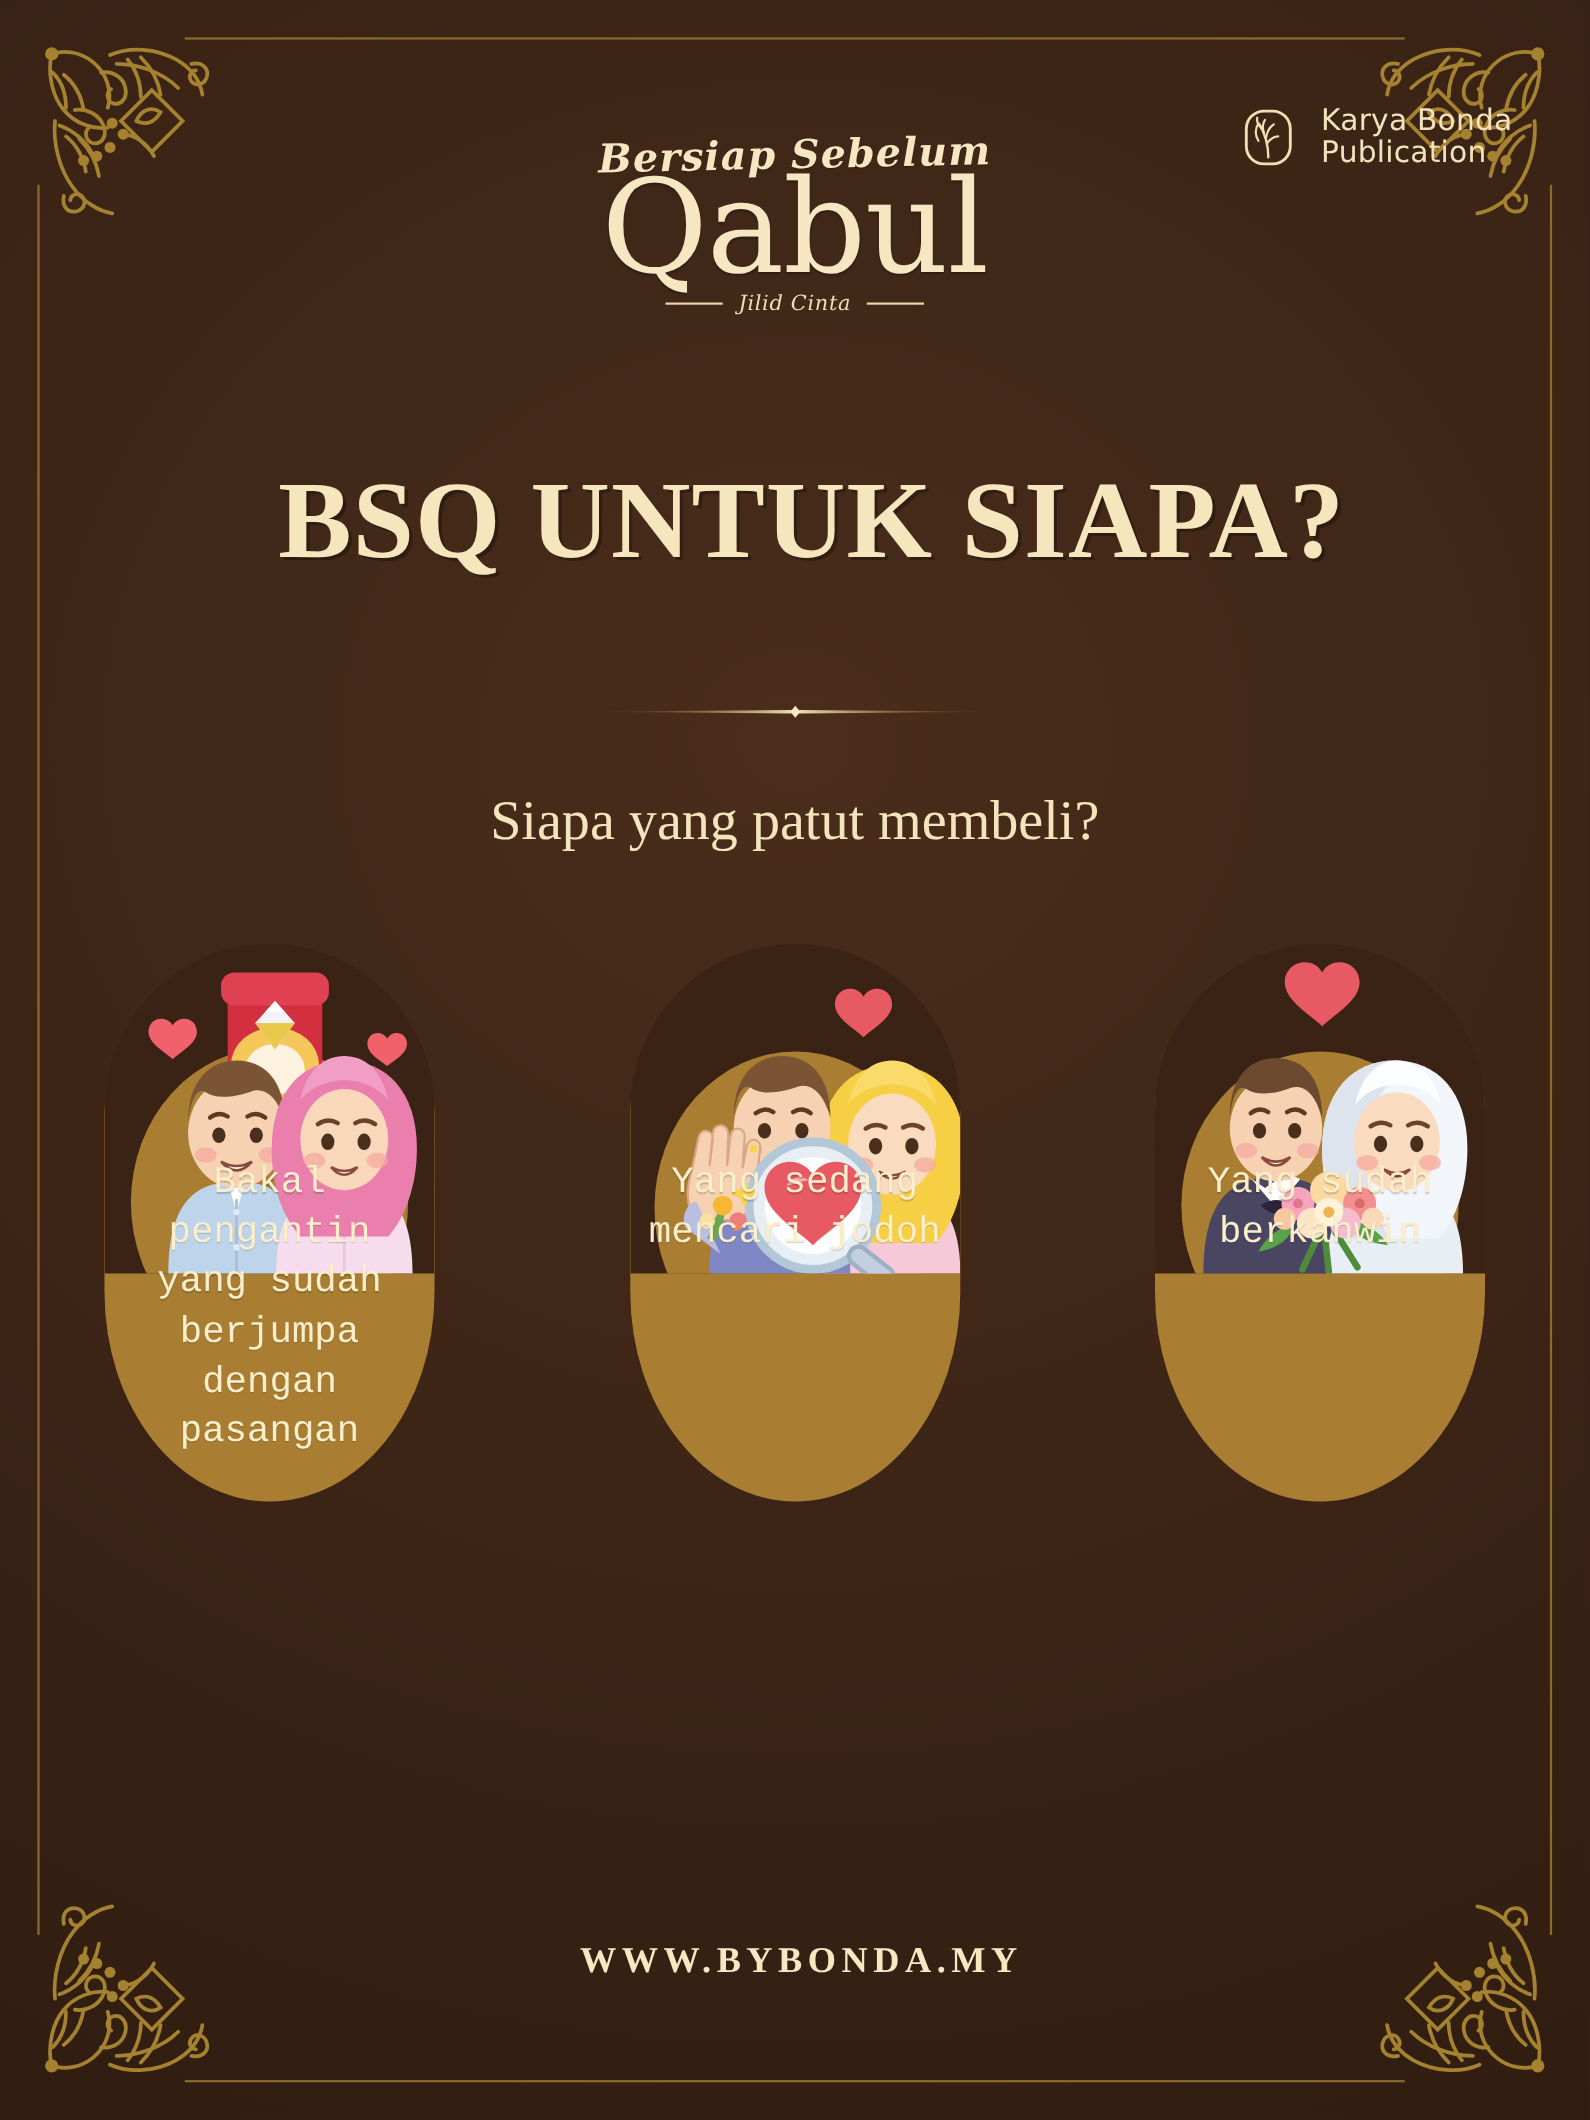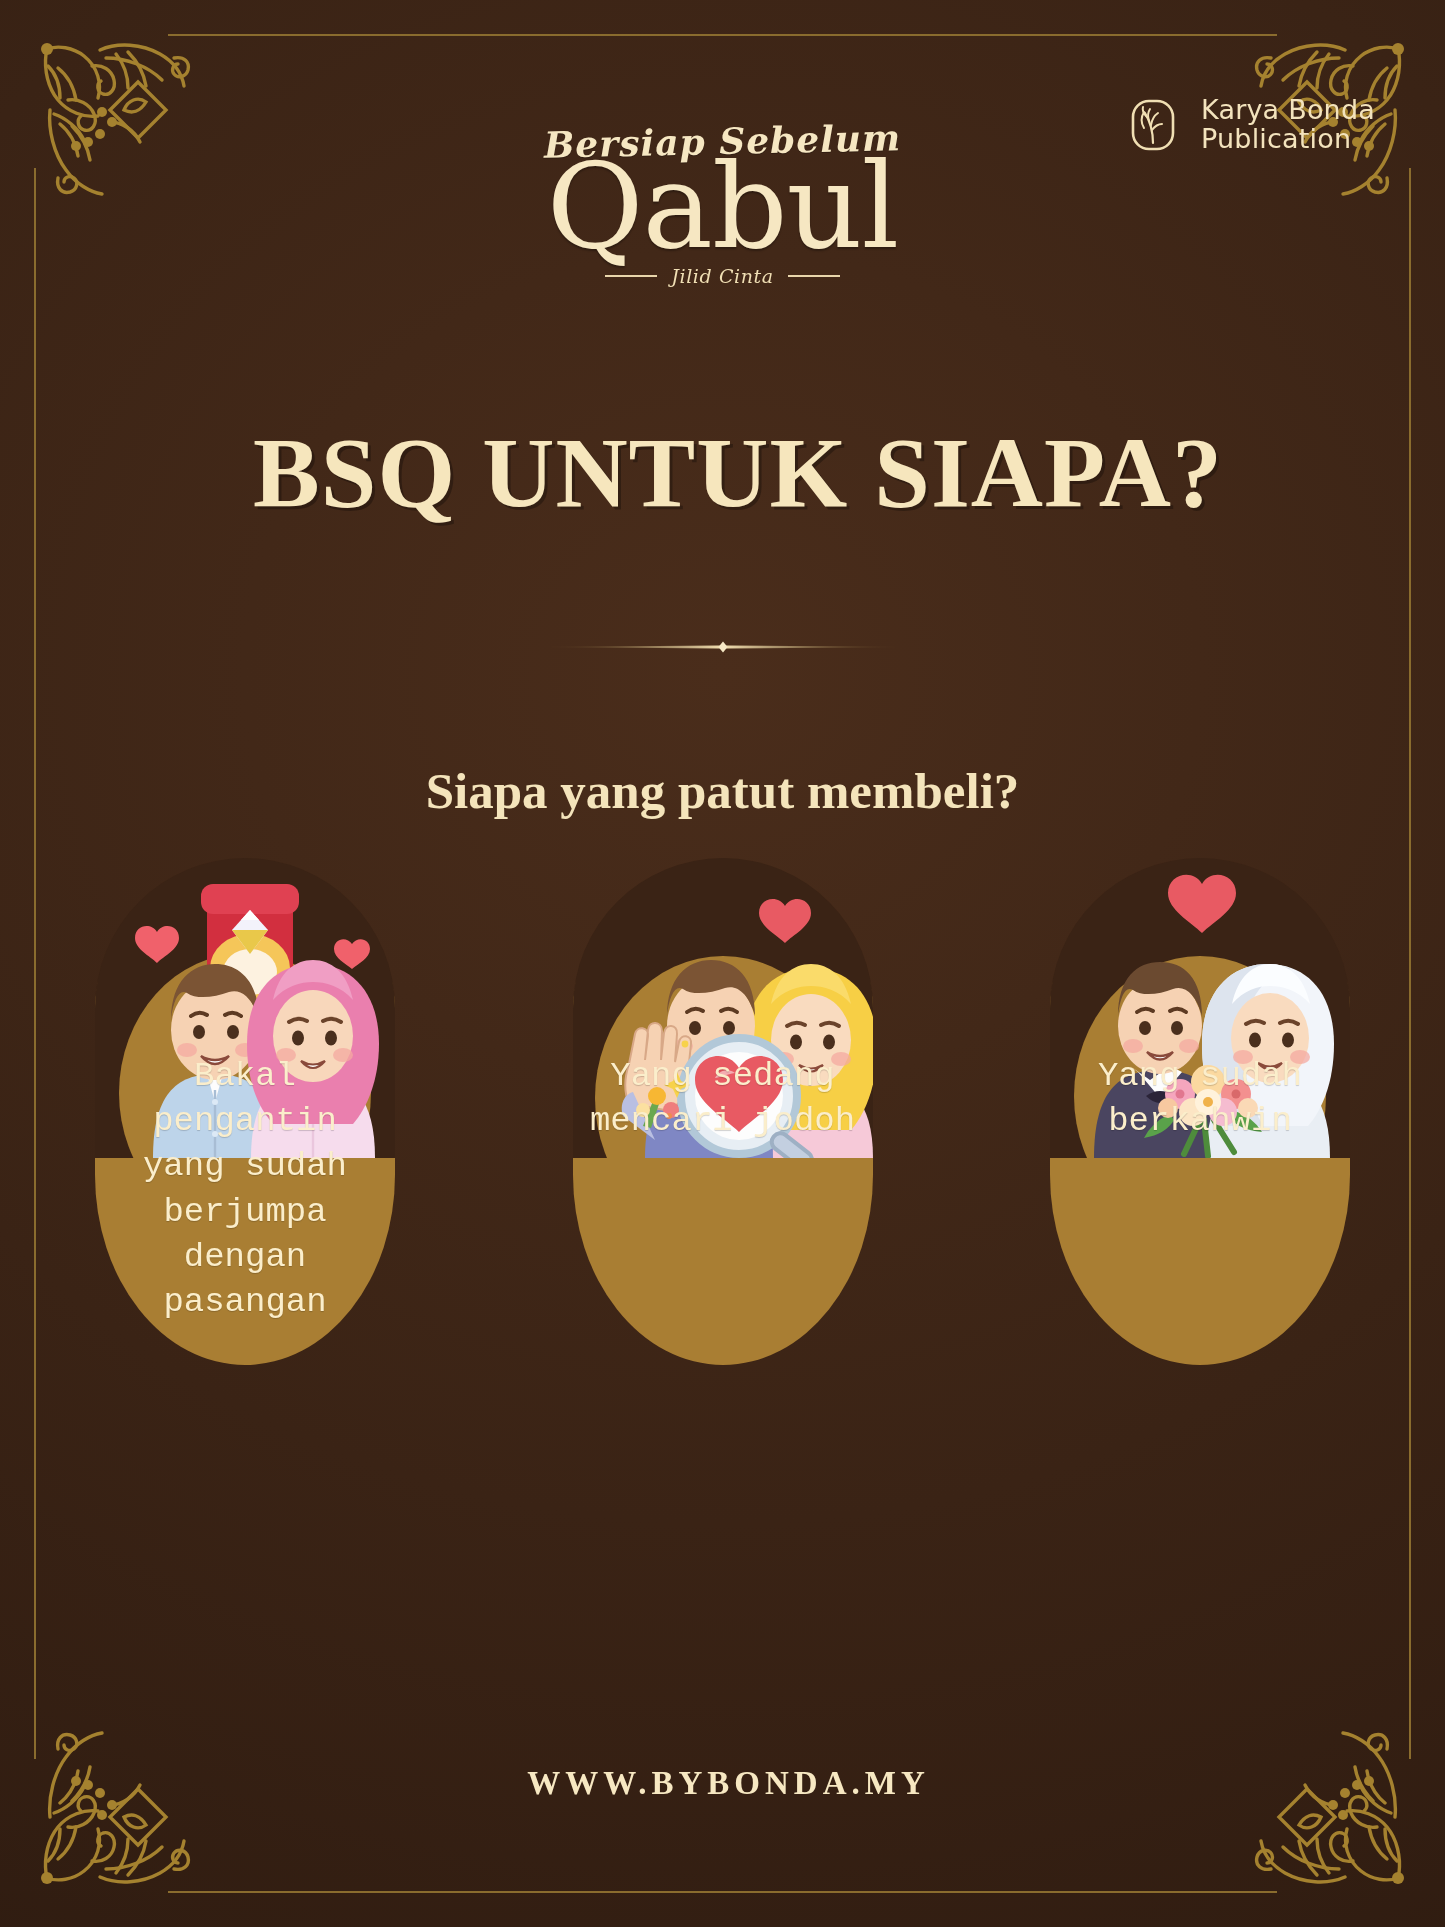--- a/index.html
+++ b/index.html
@@ -84,21 +84,21 @@
   .divider{
     position:absolute; top:640px; left:50%;
     transform:translateX(-50%);
     width:370px; height:14px;
   }
 
   .subhead{
     position:absolute; top:718px; left:0; right:0;
     text-align:center;
     font-family:"Liberation Serif", serif;
-    font-size:51px; color:#f4e4bb; font-weight:700;margin-top:44px;
+    font-size:51px; color:#f4e4bb; font-weight:400;
   }
 
   
   .cards{
     position:absolute; top:862px; left:95px; right:95px;
     display:flex; justify-content:space-between;
   }
   .card{
     width:300px;
     background:#a97e33;

